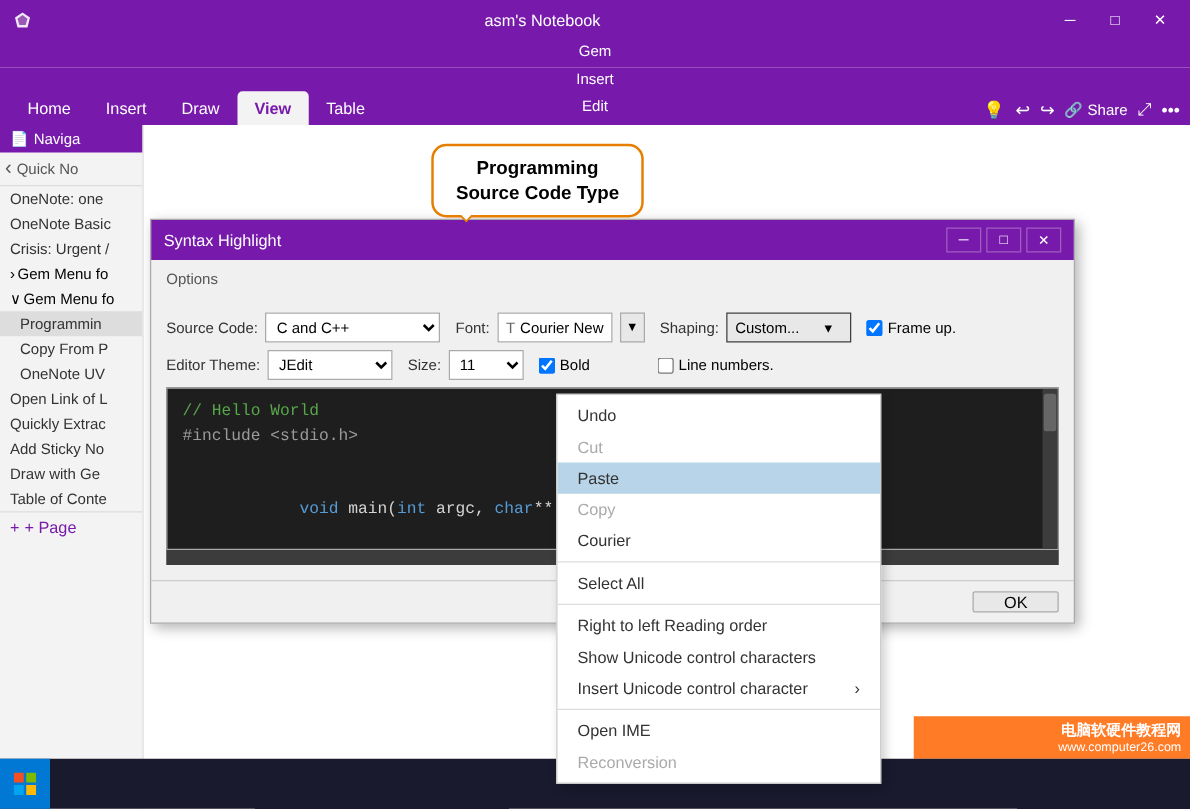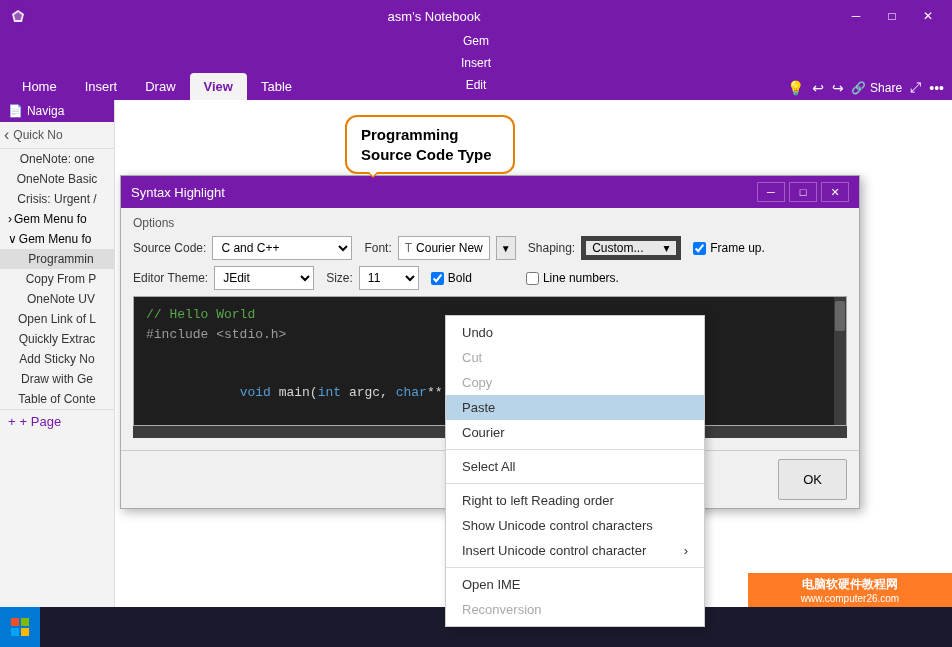--- a/index.html
+++ b/index.html
@@ -98,21 +98,21 @@
       gap: 4px;
     }
     .sidebar-nav {
       display: flex;
       align-items: center;
       padding: 4px 4px;
       border-bottom: 1px solid #ddd;
     }
     .sidebar-nav span { font-size: 18px; color: #555; cursor: pointer; }
 
-    .sidebar-items { overflow-y: auto; text-align: center; }
+    .sidebar-items { overflow-y: auto; }
     .sidebar-item {
       padding: 3px 8px;
       font-size: 12px;
       color: #333;
       cursor: pointer;
       white-space: nowrap;
       overflow: hidden;
       text-overflow: ellipsis;
     }
     .sidebar-item.active { background: #ddd; }
@@ -152,21 +152,21 @@
       width: 28px; height: 20px;
       background: transparent;
       border: 1px solid rgba(255,255,255,0.3);
       color: white;
       font-size: 11px;
       cursor: pointer;
       display: flex; align-items: center; justify-content: center;
     }
 
     .dialog-body { padding: 8px 12px; }
-    .options-label { font-size: 12px; color: #555; margin-bottom: 6px; }
+    .options-label { font-size: 12px; color: #555; margin-bottom: 20px; }
 
     .options-row {
       display: flex;
       align-items: center;
       gap: 12px;
       margin-bottom: 6px;
     }
     .option-group { display: flex; align-items: center; gap: 6px; }
     .option-label { font-size: 12px; color: #333; white-space: nowrap; }
     .option-select {
@@ -191,21 +191,21 @@
     }
     .font-dropdown-btn {
       width: 20px; height: 24px;
       border: 1px solid #aaa;
       background: #e8e8e8;
       cursor: pointer;
       display: flex; align-items: center; justify-content: center;
       font-size: 10px;
     }
     .shaping-display {
-      border: 5px solid #404040;
+      border: 1px solid #404040;
       background: #e8e8e8;
       height: 24px;
       padding: 0 6px;
       font-size: 12px;
       display: flex;
       align-items: center;
       gap: 20px;
       min-width: 100px;
     }
 
@@ -292,20 +292,21 @@
     .callout {
       position: absolute;
       top: 15px;
       left: 230px;
       background: white;
       border: 2px solid #e67e00;
       border-radius: 12px;
       padding: 8px 14px;
       font-size: 15px;
       font-weight: 600;
+      text-align: center;
       width: 170px;
       line-height: 1.3;
       z-index: 30;
     }
     .callout::before {
       content: '';
       position: absolute;
       bottom: -12px;
       left: 20px;
       border: 6px solid transparent;
@@ -322,21 +323,21 @@
 
     
     .dialog-bottom {
       display: flex;
       justify-content: flex-end;
       padding: 8px 12px;
       border-top: 1px solid #ccc;
       margin-top: 4px;
     }
     .ok-btn {
-      padding: 12px 24px;
+      padding: 0 24px;
       background: #e8e8e8;
       border: 1px solid #aaa;
       font-size: 13px;
       cursor: pointer;
       border-radius: 2px;
     }
 
     
     .taskbar {
       height: 40px;
@@ -357,23 +358,23 @@
     }
 
     
     .watermark {
       position: absolute;
       bottom: 40px;
       right: 0;
       background: rgba(255,100,0,0.85);
       color: white;
       font-size: 11px;
-      padding: 3px 17px;
-      text-align: center;
-      width: 204px;
+      padding: 3px 7px;
+      text-align: right;
+      width: 221px;
     }
     .watermark-top { font-size: 12px; font-weight: bold; }
     .watermark-bottom { font-size: 10px; }
 
     
     .page-add {
       display: flex;
       align-items: center;
       gap: 4px;
       padding: 4px 8px;
@@ -556,22 +557,22 @@
         <div class="bottom-scrollbar"></div>
       </div>
       <div class="dialog-bottom">
         <button class="ok-btn">OK</button>
       </div>
     </div>
 
     <div class="context-menu">
       <div class="ctx-item">Undo</div>
       <div class="ctx-item disabled">Cut</div>
+      <div class="ctx-item active">Paste</div>
       <div class="ctx-item disabled">Copy</div>
-      <div class="ctx-item active">Paste</div>
       <div class="ctx-item">Courier</div>
       <div class="ctx-separator"></div>
       <div class="ctx-item">Select All</div>
       <div class="ctx-separator"></div>
       <div class="ctx-item">Right to left Reading order</div>
       <div class="ctx-item">Show Unicode control characters</div>
       <div class="ctx-item has-arrow">
         <span>Insert Unicode control character</span>
         <span>›</span>
       </div>

